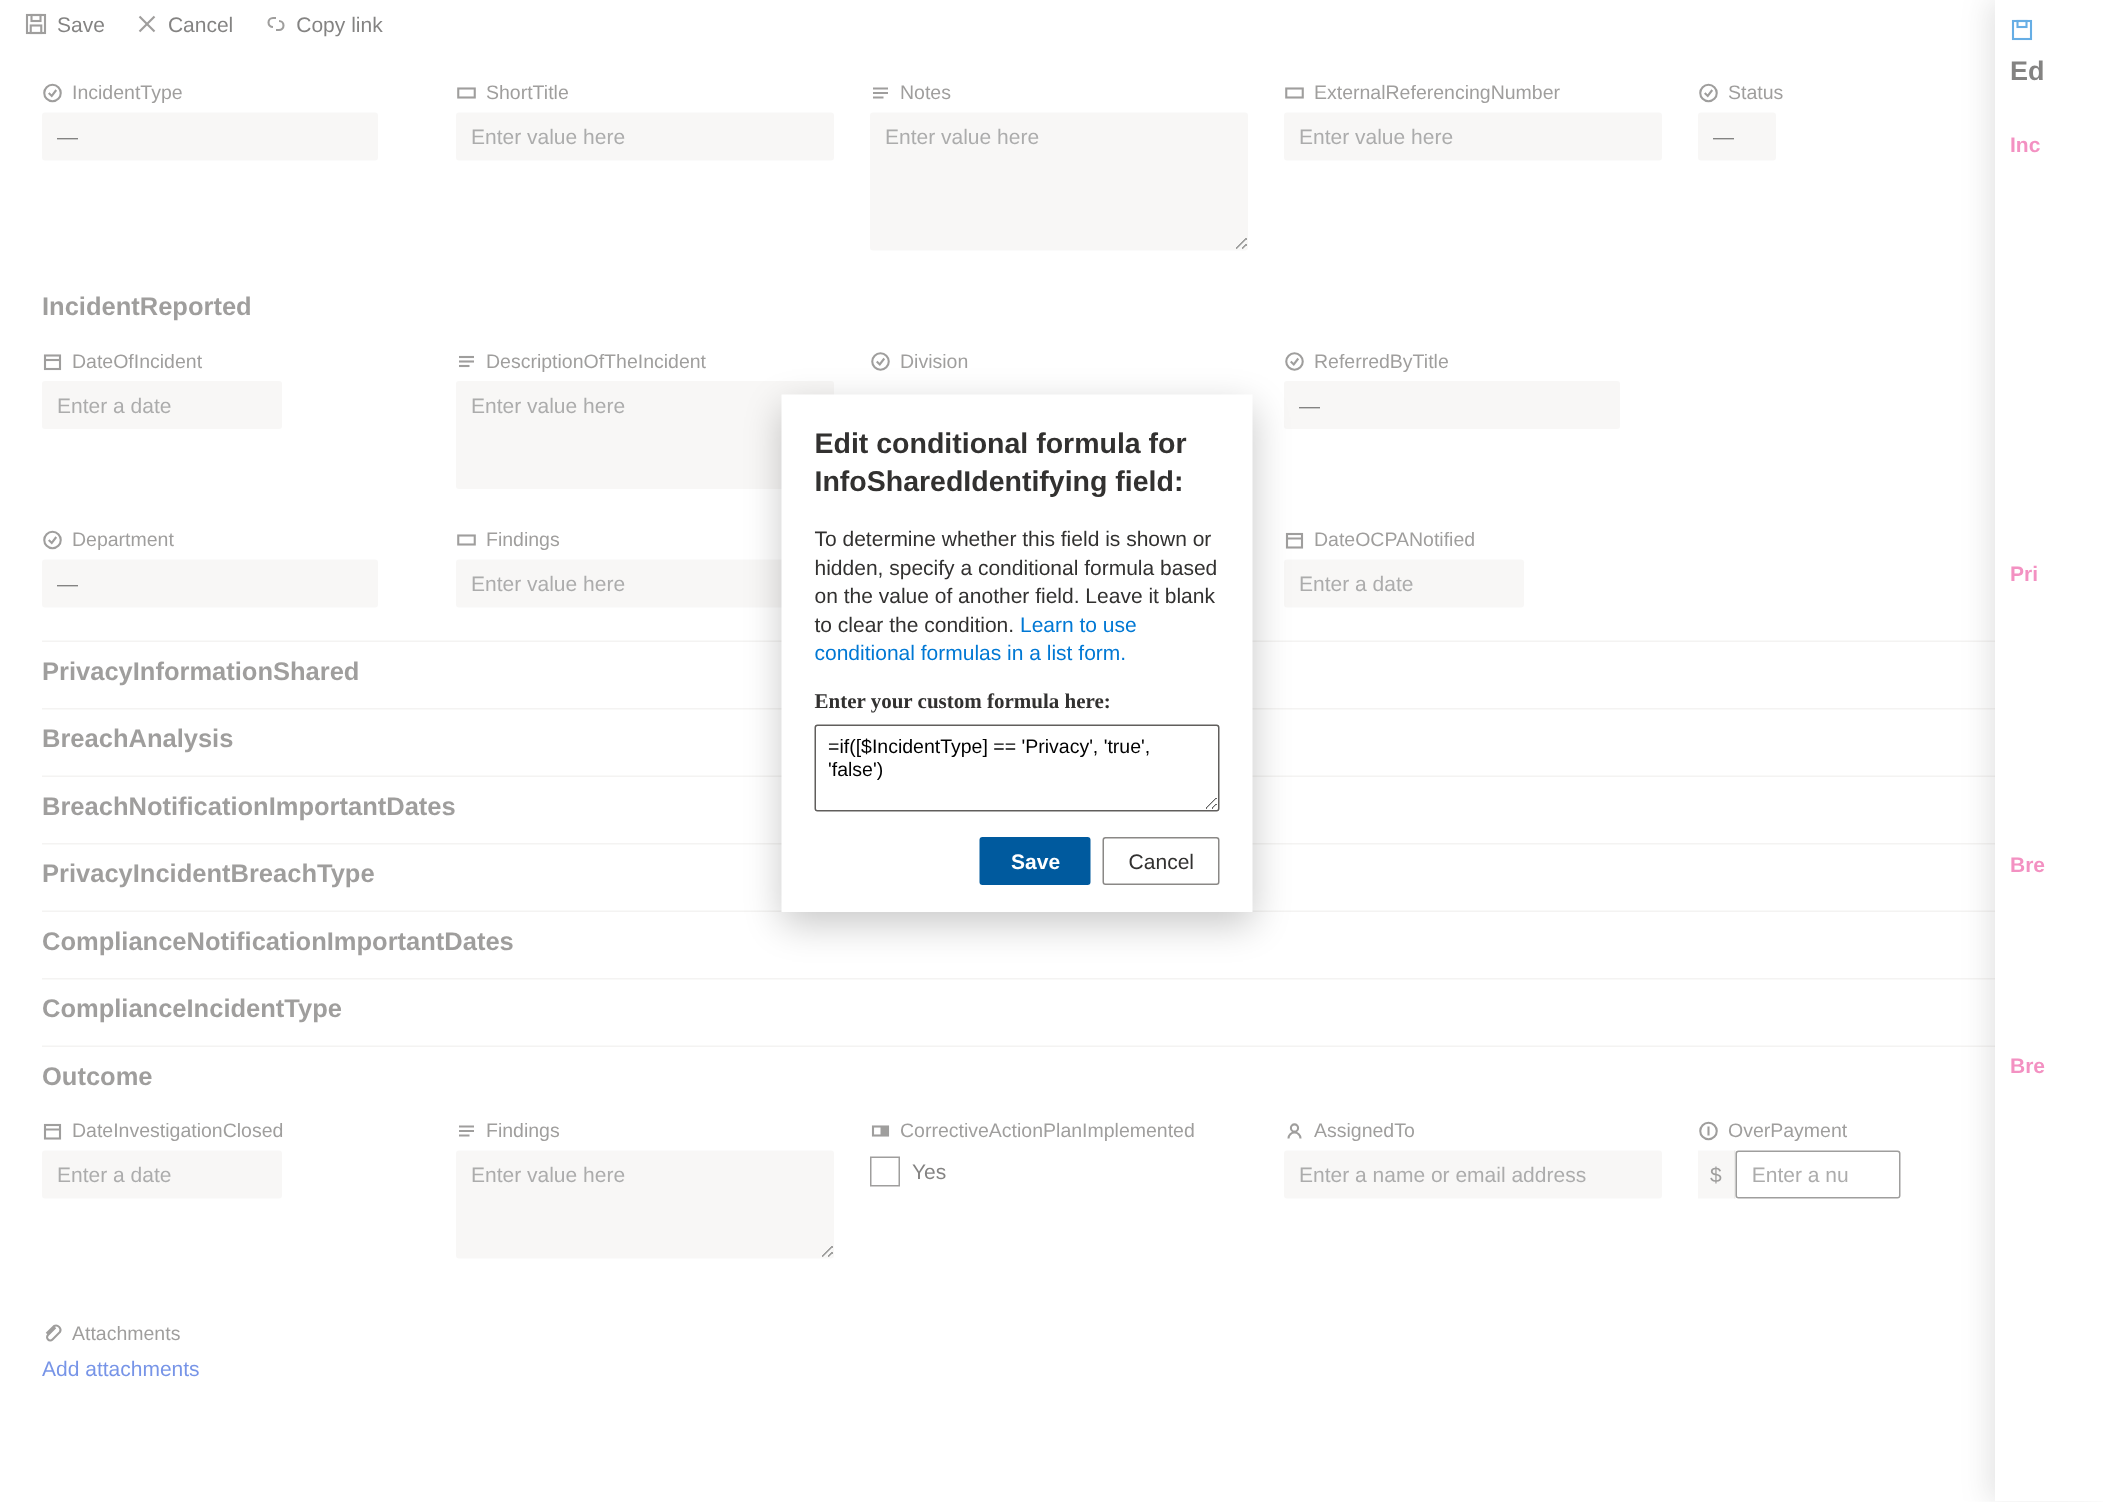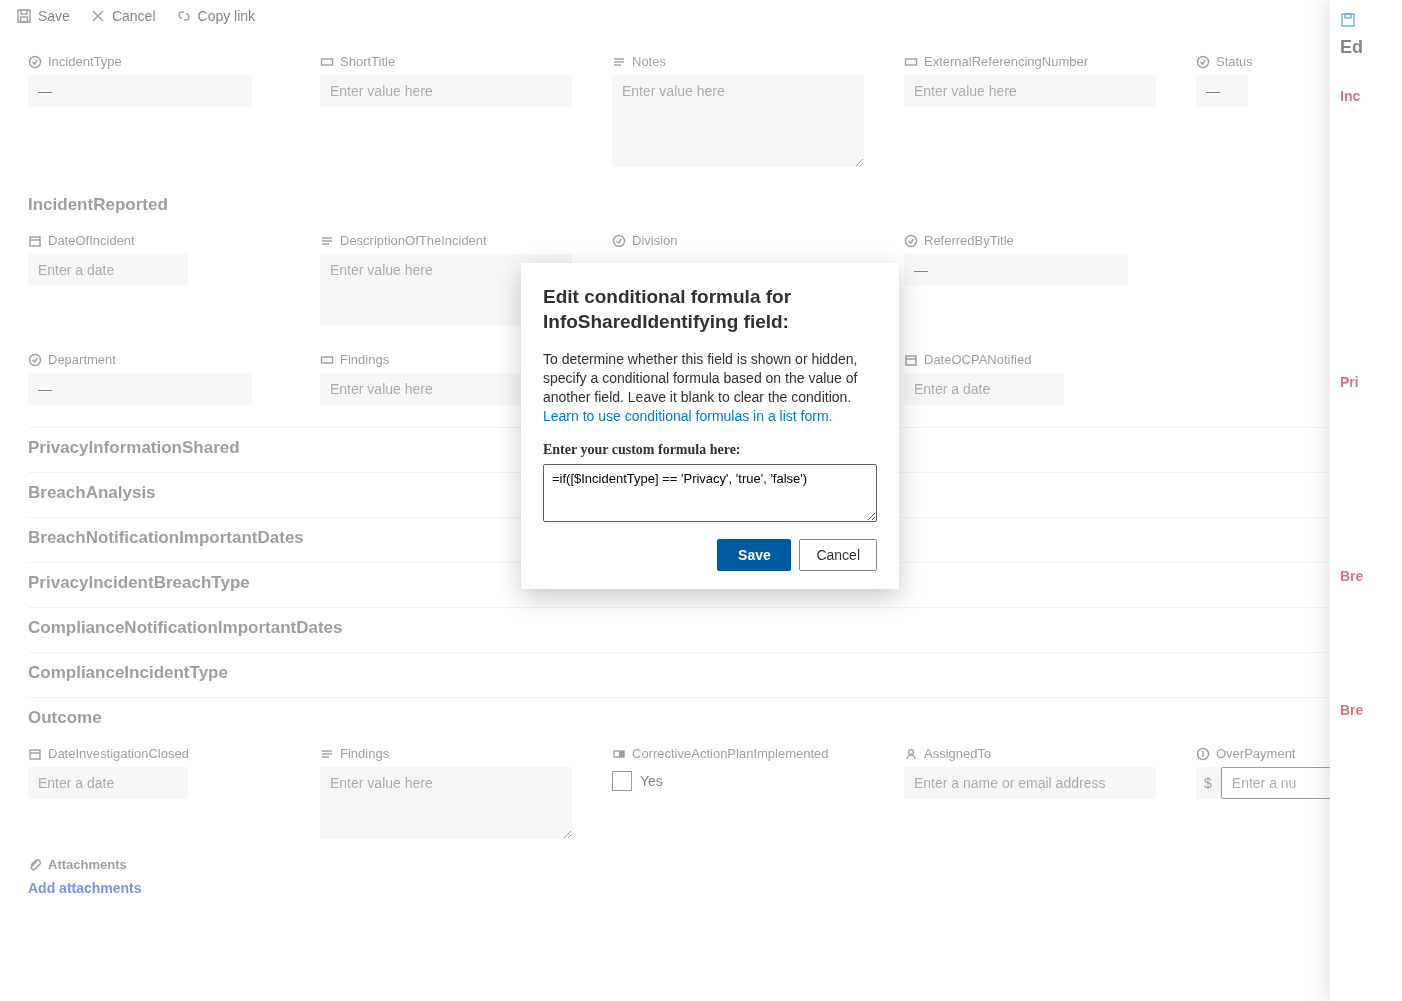--- a/index.html
+++ b/index.html
@@ -36,21 +36,21 @@
   .form-area {
     padding: 14px 28px;
     height: calc(100% - 32px);
     overflow: auto;
     position: relative;
   }
 
   .field-row {
     display: flex;
     flex-wrap: nowrap;
-    gap: 40px;
+    gap: 24px;
     padding: 8px 0 18px 0;
   }
   .field {
     flex: 0 0 252px;
     display: flex;
     flex-direction: column;
     gap: 6px;
   }
   .field-label {
     display: flex;
@@ -93,55 +93,55 @@
     margin-top: 4px;
   }
   .section-head.first { border-top:none; margin-top:0; }
 
   .checkbox-row { display:flex; align-items:center; gap:8px; padding-top:4px; }
   .checkbox-box {
     width:20px; height:20px; border:1px solid #605e5c; background:#fff;
   }
 
   .attachments {
-    font-weight: bold;
+    margin-top: 24px;
   }
   .attach-link { color:#1d4ed8; font-size:14px; padding:8px 0; cursor:pointer; }
 
   
   .right-panel {
     position: absolute;
     top: 0; right: 0; bottom: 0;
     width: 72px;
     background: #fff;
     box-shadow: -4px 0 18px rgba(0,0,0,.18);
     padding: 12px 0 0 10px;
     overflow: hidden;
     white-space: nowrap;
     z-index: 5;
   }
   .rp-icon { width:16px; height:16px; display:inline-block; color:#0078d4; }
   .rp-h { font-size:18px; font-weight:600; margin: 6px 0 0 0; color:#323130; }
-  .rp-sec { font-size:14px; font-weight:600; color:#b91c1c; margin-top: 20px; }
+  .rp-sec { font-size:14px; font-weight:600; color:#ec4899; margin-top: 20px; }
   .rp-gap1 { height: 250px; }
   .rp-gap2 { height: 158px; }
   .rp-gap3 { height: 98px; }
 
   
   .overlay {
     position: absolute;
     inset: 0;
     background: rgba(255,255,255,0.4);
     z-index: 10;
   }
   .modal {
     position: absolute;
     left: 521px;
     top: 263px;
-    width: 378px;
+    width: 314px;
     background: #fff;
     box-shadow: 0 8px 24px rgba(0,0,0,.22);
     padding: 22px 22px 18px 22px;
     z-index: 20;
   }
   .modal-title {
     font-size: 19px;
     font-weight: 600;
     line-height: 1.3;
     color: #323130;

